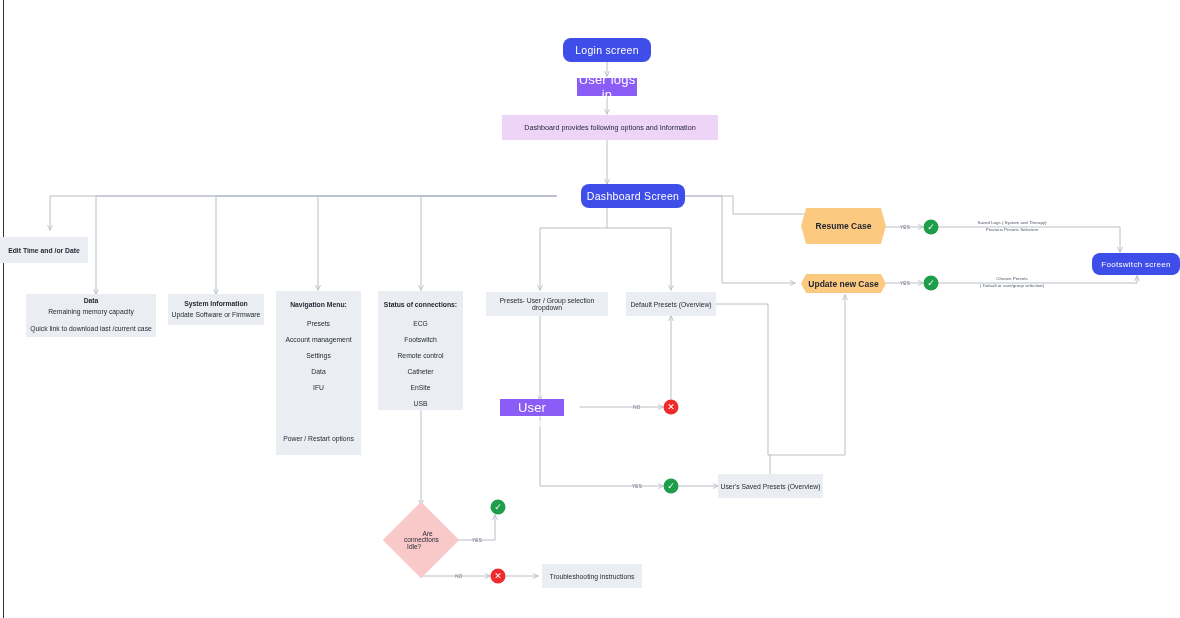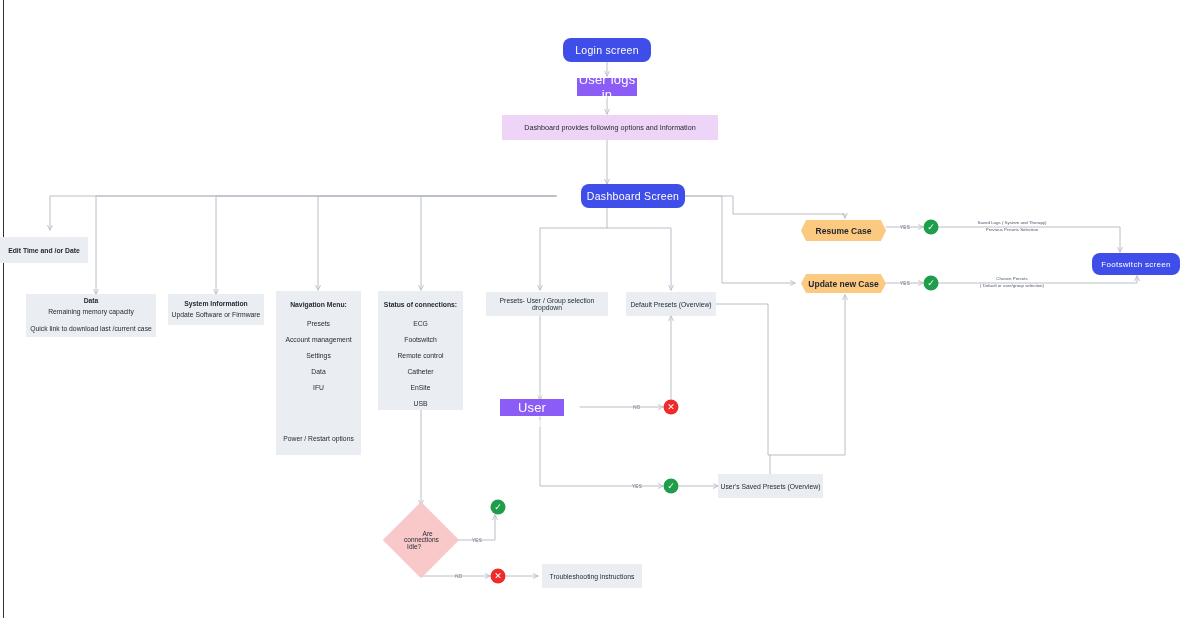--- a/index.html
+++ b/index.html
@@ -161,21 +161,21 @@
   </div>
 
   <div class="node n-purple" style="left:500px;top:399px;width:64px;height:17px;">
     <span>Select  User /Group?</span>
   </div>
 
   <div class="node n-grey" style="left:718px;top:474px;width:105px;height:24px;">
     <span>User's Saved Presets (Overview)</span>
   </div>
 
-  <div class="node n-hex" style="left:801px;top:220px;width:85px;height:21px;">
+  <div class="node n-hex" style="left:801px;top:208px;width:85px;height:36px;">
     <span>Resume Case</span>
   </div>
 
   <div class="node n-hex" style="left:801px;top:274px;width:85px;height:19px;">
     <span>Update new Case</span>
   </div>
 
   <div class="node n-pill" style="left:1092px;top:253px;width:88px;height:22px;font-size:8px;">
     <span>Footswitch screen</span>
   </div>

